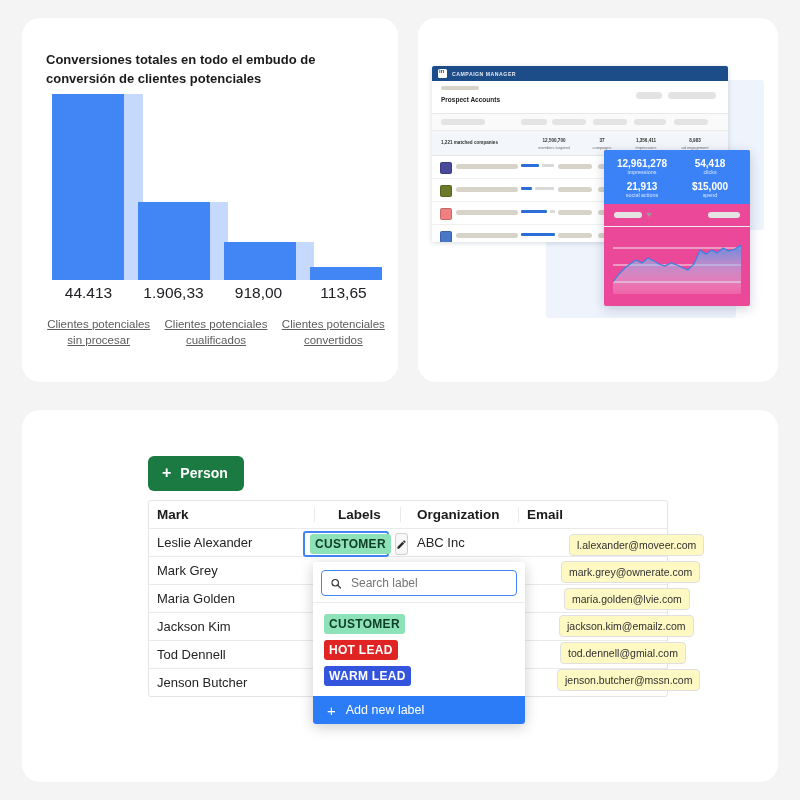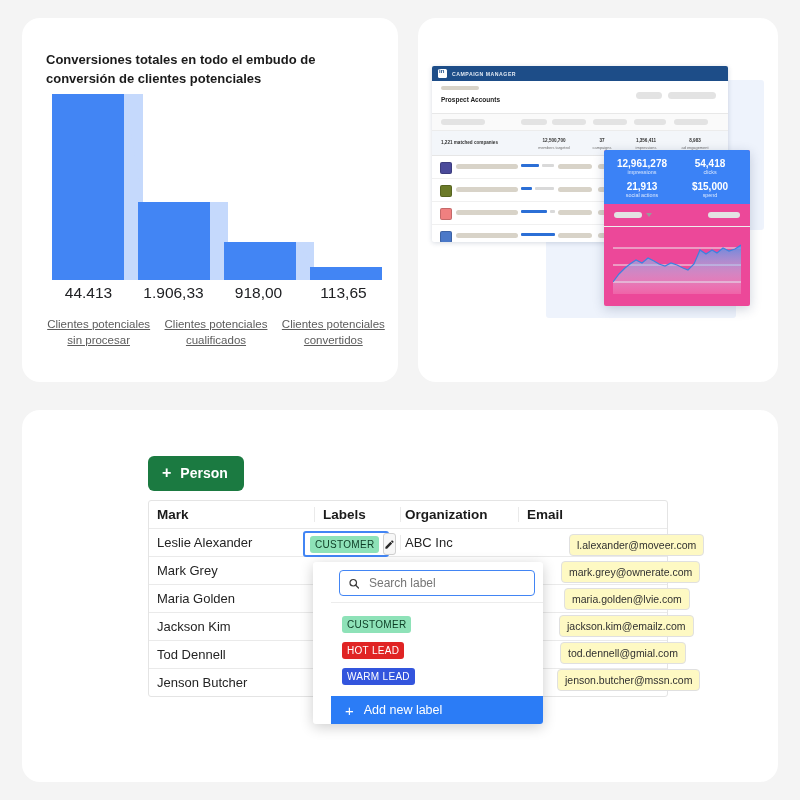--- a/index.html
+++ b/index.html
@@ -73,49 +73,48 @@
     display:flex;align-items:center;gap:9px;
   }
   .tbl{
     position:absolute;left:148px;top:500px;width:518px;
     background:#fff;border:1px solid #e4e4e4;border-radius:3px;
   }
   .tbl-row{display:flex;border-bottom:1px solid #eaeaea;height:27px;align-items:center;}
   .tbl-row:last-child{border-bottom:none;}
   .tbl-head{height:27px;font-weight:700;font-size:13.5px;color:#1b1b1b;}
   .c-name{width:165px;padding-left:8px;box-sizing:border-box;}
-  .c-lab{width:86px;padding-left:8px;box-sizing:border-box;border-left:1px solid #eaeaea;}
-  .c-org{width:118px;padding-left:4px;box-sizing:border-box;border-left:1px solid #eaeaea;}
+  .c-lab{width:86px;padding-left:23px;box-sizing:border-box;border-left:1px solid #eaeaea;}
+  .c-org{width:118px;padding-left:16px;box-sizing:border-box;border-left:1px solid #eaeaea;}
   .c-em{width:149px;padding-left:8px;box-sizing:border-box;border-left:1px solid #eaeaea;}
   .cellTxt{font-size:13px;color:#242424;}
   .labcell{
     position:absolute;left:303px;top:531px;width:86px;height:26px;
     border:2px solid #4285f4;border-radius:3px;background:#fff;
     display:flex;align-items:center;gap:4px;padding-left:5px;box-sizing:border-box;
   }
-  .badge{font-size:10px;font-weight:400;letter-spacing:.3px;padding:3px 5px;border-radius:3px;}
+  .badge{font-size:12px;font-weight:700;letter-spacing:.3px;padding:3px 5px;border-radius:3px;}
   .b-cust{background:#8ee2b8;color:#0d3d25;}
   .b-hot{background:#e02424;color:#fff;}
   .b-warm{background:#f5d800;color:#1b1b1b;}
   .b-cold{background:#3355dd;color:#fff;}
   .pencil-btn{
     width:20px;height:20px;border:1px solid #d0d0d0;border-radius:3px;background:#f7f7f7;
     display:flex;align-items:center;justify-content:center;cursor:pointer;
   }
   .emailpill{
     display:inline-block;border:1px solid #e0e0e0;border-radius:4px;background:#fef9c3;
     font-size:10.5px;color:#303030;padding:4px 7px;white-space:nowrap;margin-left:48px;
   }
   .emrow{position:absolute;left:521px;}
 
   .dropdown{
     position:absolute;left:313px;top:562px;width:212px;
     background:#fff;border-radius:3px;box-shadow:0 3px 14px rgba(0,0,0,.20);
     overflow:hidden;
-    padding-left:18px;
   }
   .dd-searchwrap{padding:8px 8px 6px 8px;}
   .dd-search{
     display:flex;align-items:center;gap:7px;
     border:1px solid #4285f4;border-radius:4px;height:24px;padding:0 8px;
   }
   .dd-search input{
     border:none;outline:none;flex:1;font-size:12px;color:#9a9a9a;
     font-family:"Liberation Sans", sans-serif;background:transparent;
   }

